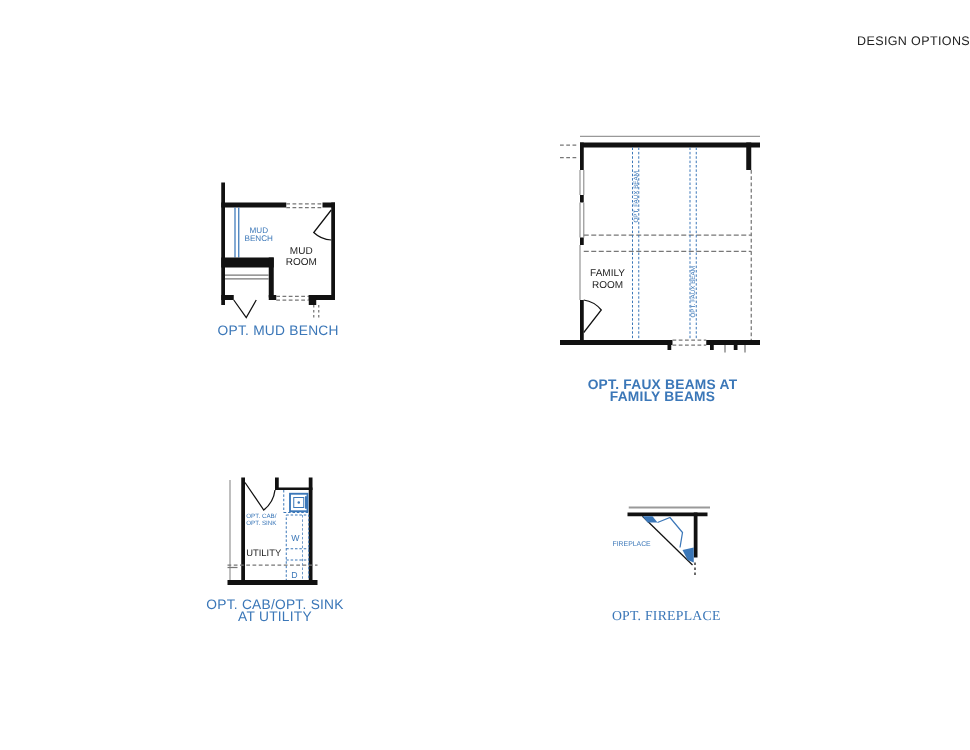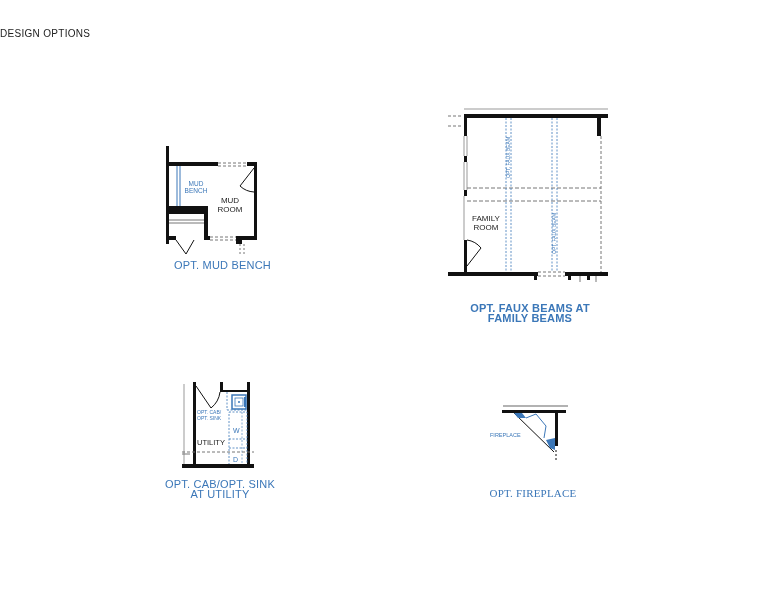--- a/index.html
+++ b/index.html
@@ -12,21 +12,21 @@
       height: 600px;
       position: relative;
       overflow: hidden;
       font-family: "Liberation Sans", "DejaVu Sans", sans-serif;
     }
     .page-title {
       position: absolute;
       top: 28px;
       left: 0;
       width: 776px;
-      text-align: left;
+      text-align: right;
       font-size: 10px;
       letter-spacing: 0.3px;
       color: #222222;
     }
     .plan {
       position: absolute;
     }
     .plan svg {
       display: block;
       overflow: visible;
@@ -46,21 +46,21 @@
     .blue-label {
       font-family: "Liberation Sans", "DejaVu Sans", sans-serif;
       fill: #3b77b8;
     }
   </style>
 </head>
 <body>
 
 <div class="page-title">DESIGN OPTIONS</div>
 
-<div class="plan" style="left:160px; top:142px;">
+<div class="plan" style="left:171px; top:142px;">
   <svg width="105" height="110" viewBox="0 0 105 110">
 
     <rect x="6" y="4" width="3" height="98" fill="#111"></rect>
 
     <rect x="6" y="20" width="52" height="4" fill="#111"></rect>
 
     <line x1="58" y1="21" x2="87" y2="21" stroke="#777" stroke-width="1" stroke-dasharray="3,2"></line>
     <line x1="58" y1="24" x2="87" y2="24" stroke="#777" stroke-width="1" stroke-dasharray="3,2"></line>
     <rect x="87" y="20" width="10" height="4" fill="#111"></rect>
 

